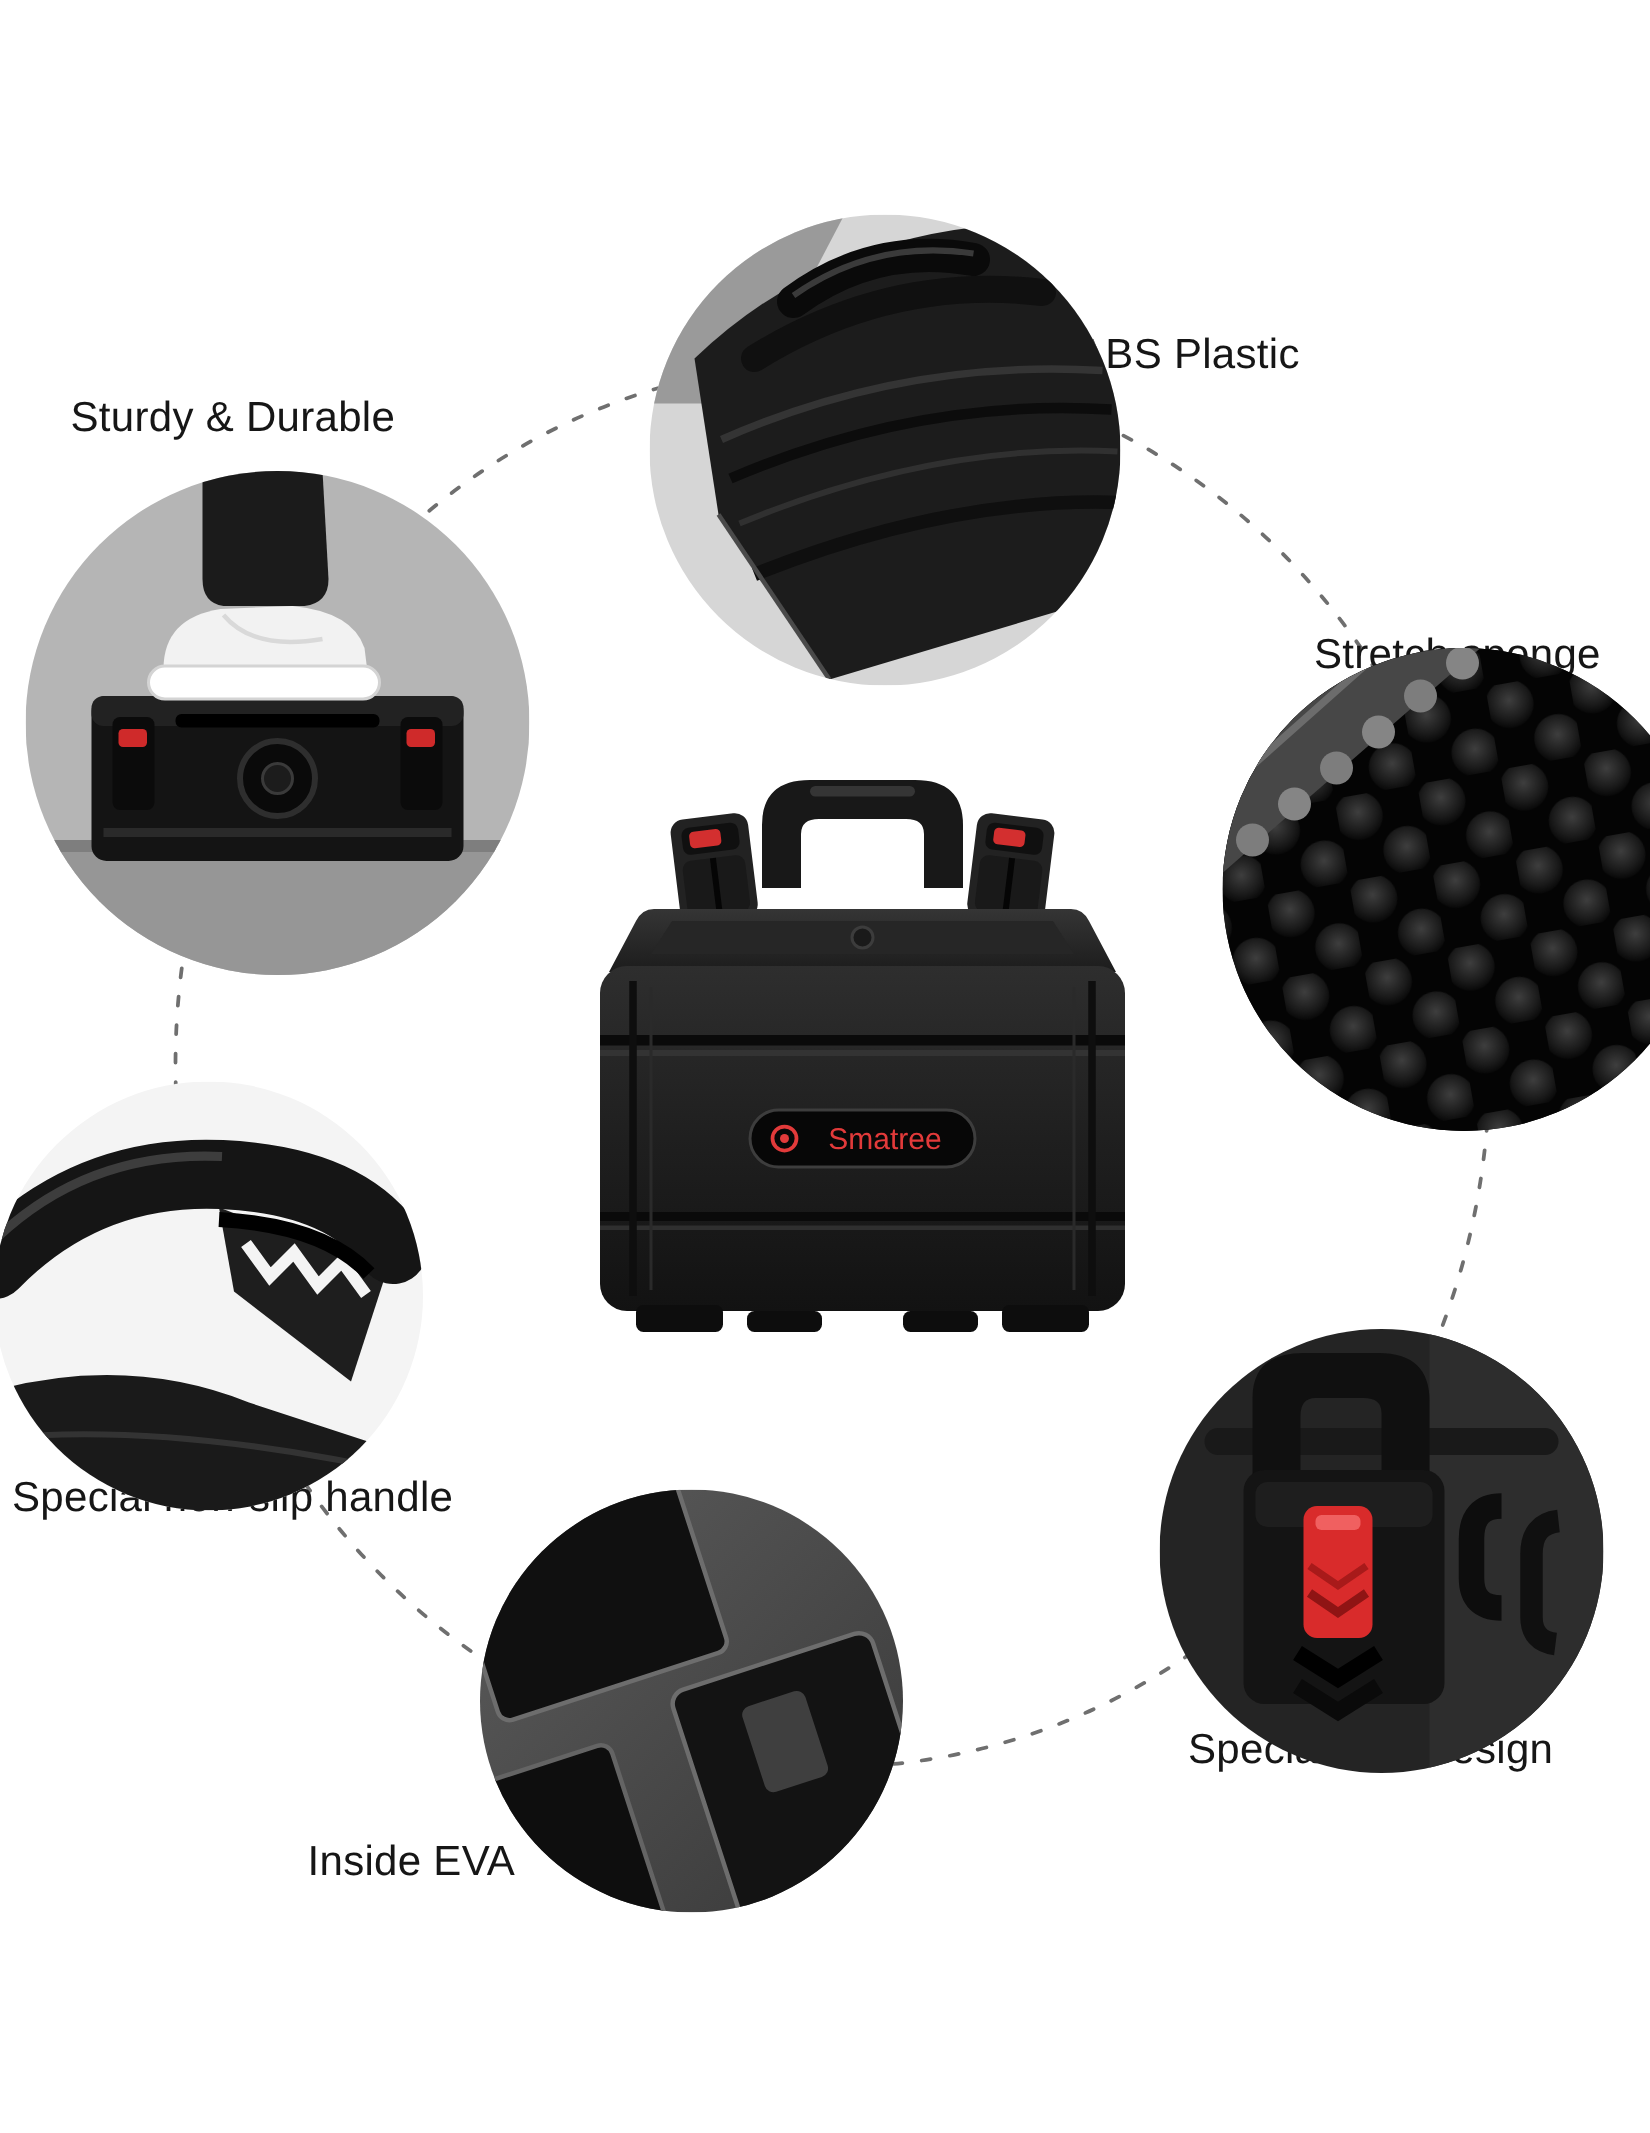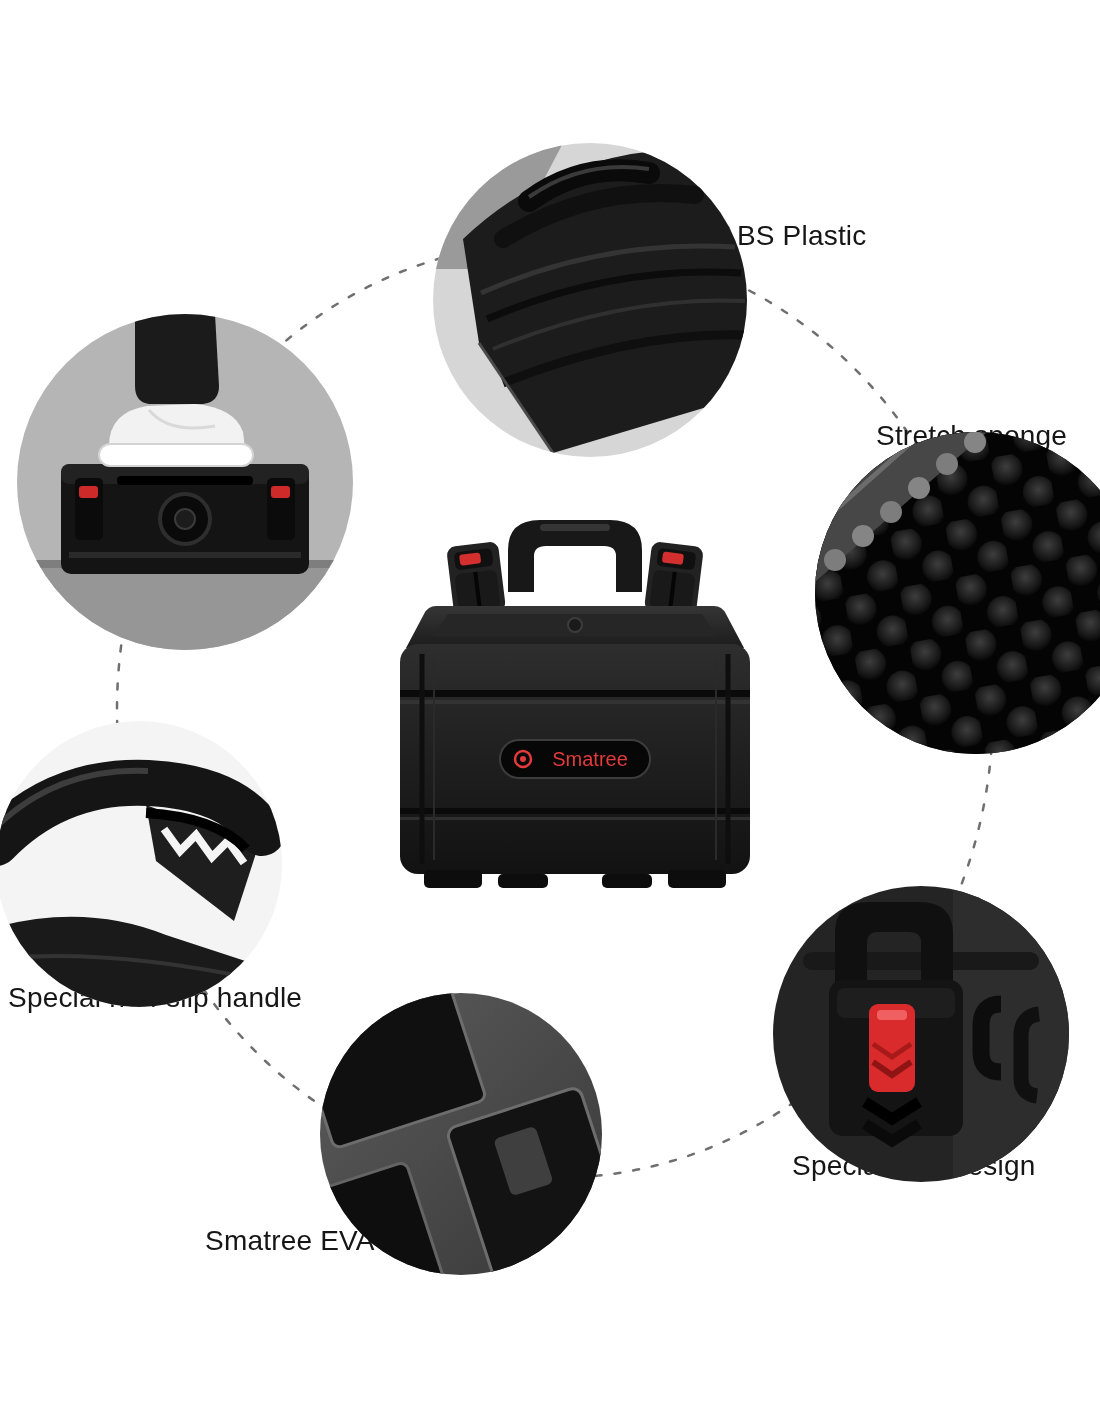--- a/index.html
+++ b/index.html
@@ -44,25 +44,26 @@
 </style>
 </head>
 <body>
 
 <div id="canvas">
 
   <svg id="connector-ring" width="1100" height="1422" viewBox="0 0 1100 1422">
     <ellipse cx="555" cy="710" rx="438" ry="468" fill="none" stroke="#6f6f6f" stroke-width="2.5" stroke-dasharray="6 13" stroke-linecap="round"></ellipse>
   </svg>
 
+  <div class="feature-label" id="label-sturdy">Sturdy &amp; Durable</div>
   <div class="feature-label" id="label-abs">ABS Plastic</div>
   <div class="feature-label" id="label-sponge">Stretch sponge</div>
   <div class="feature-label" id="label-handle">Special non-slip handle</div>
   <div class="feature-label" id="label-lock">Special lock design</div>
-  <div class="feature-label" id="label-eva">Smatree EVA</div>
+  <div class="feature-label" id="label-eva">Inside EVA</div>
 
   <div class="feature-circle" id="circle-sturdy">
     <svg viewBox="0 0 336 336">
       <rect width="336" height="336" fill="#b5b5b5"></rect>
       <rect y="252" width="336" height="84" fill="#969696"></rect>
       <rect y="246" width="336" height="8" fill="#7e7e7e"></rect>
       <g>
         <rect x="44" y="150" width="248" height="110" rx="10" fill="#141414"></rect>
         <rect x="44" y="150" width="248" height="20" rx="8" fill="#222222"></rect>
         <rect x="58" y="164" width="28" height="62" rx="5" fill="#0b0b0b"></rect>

